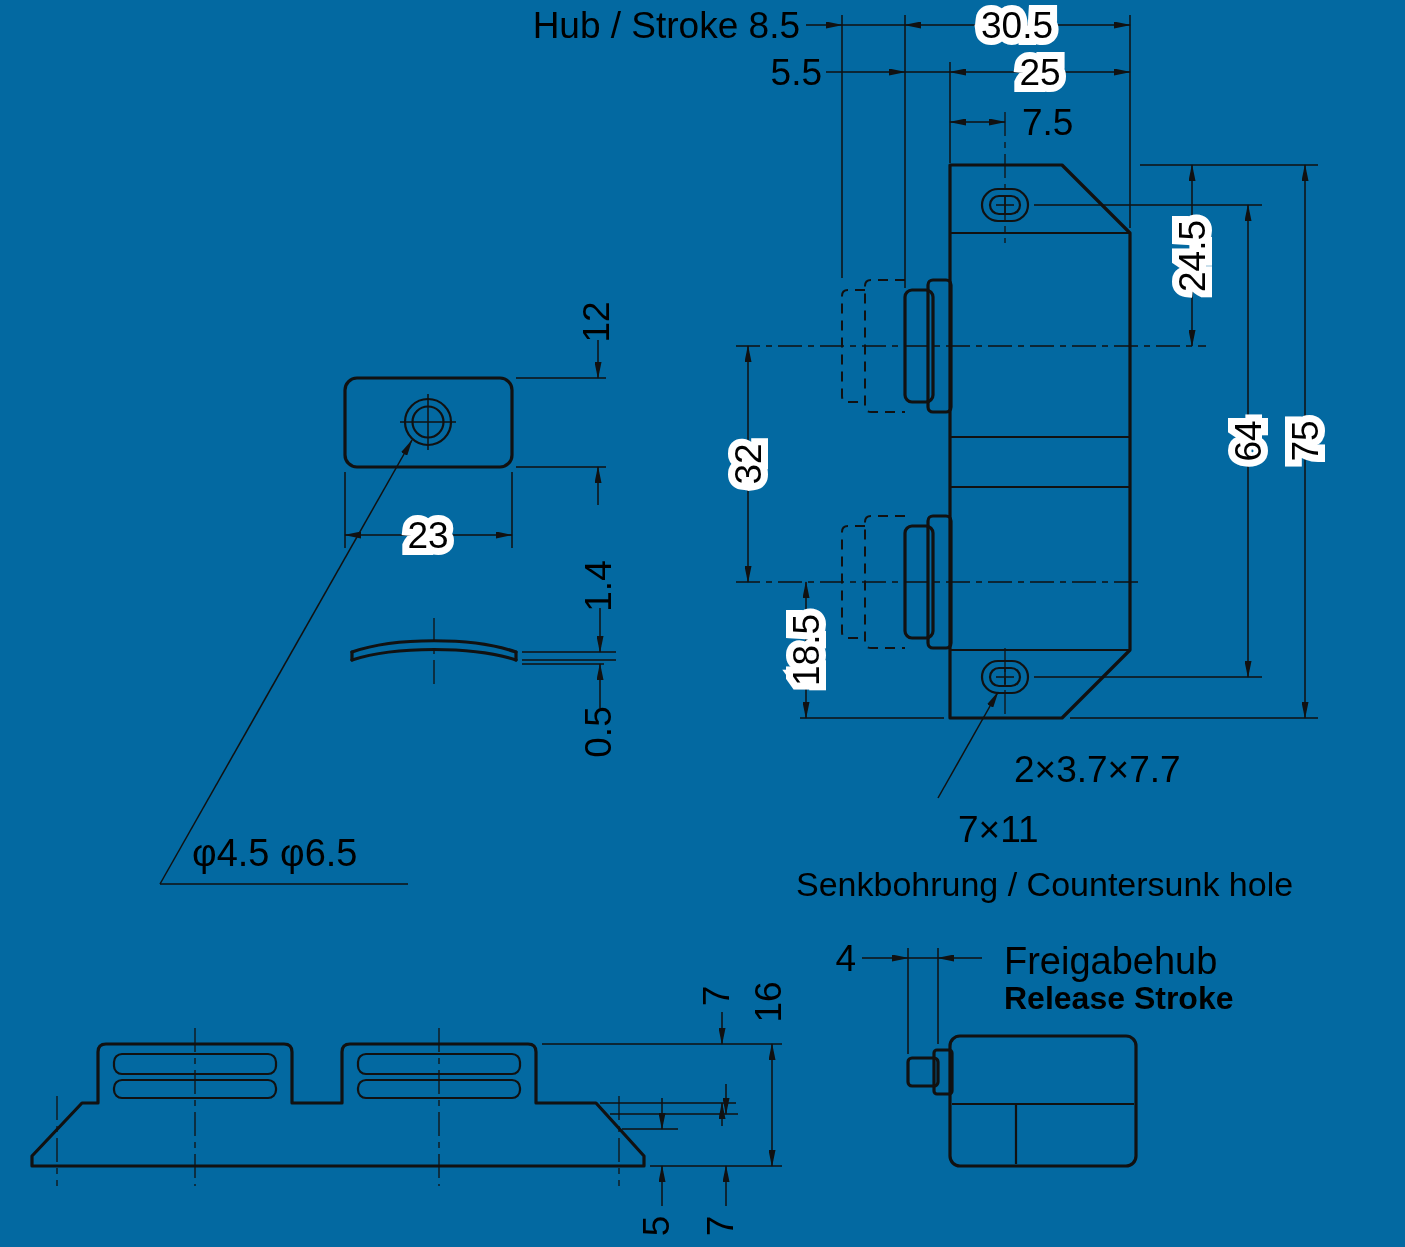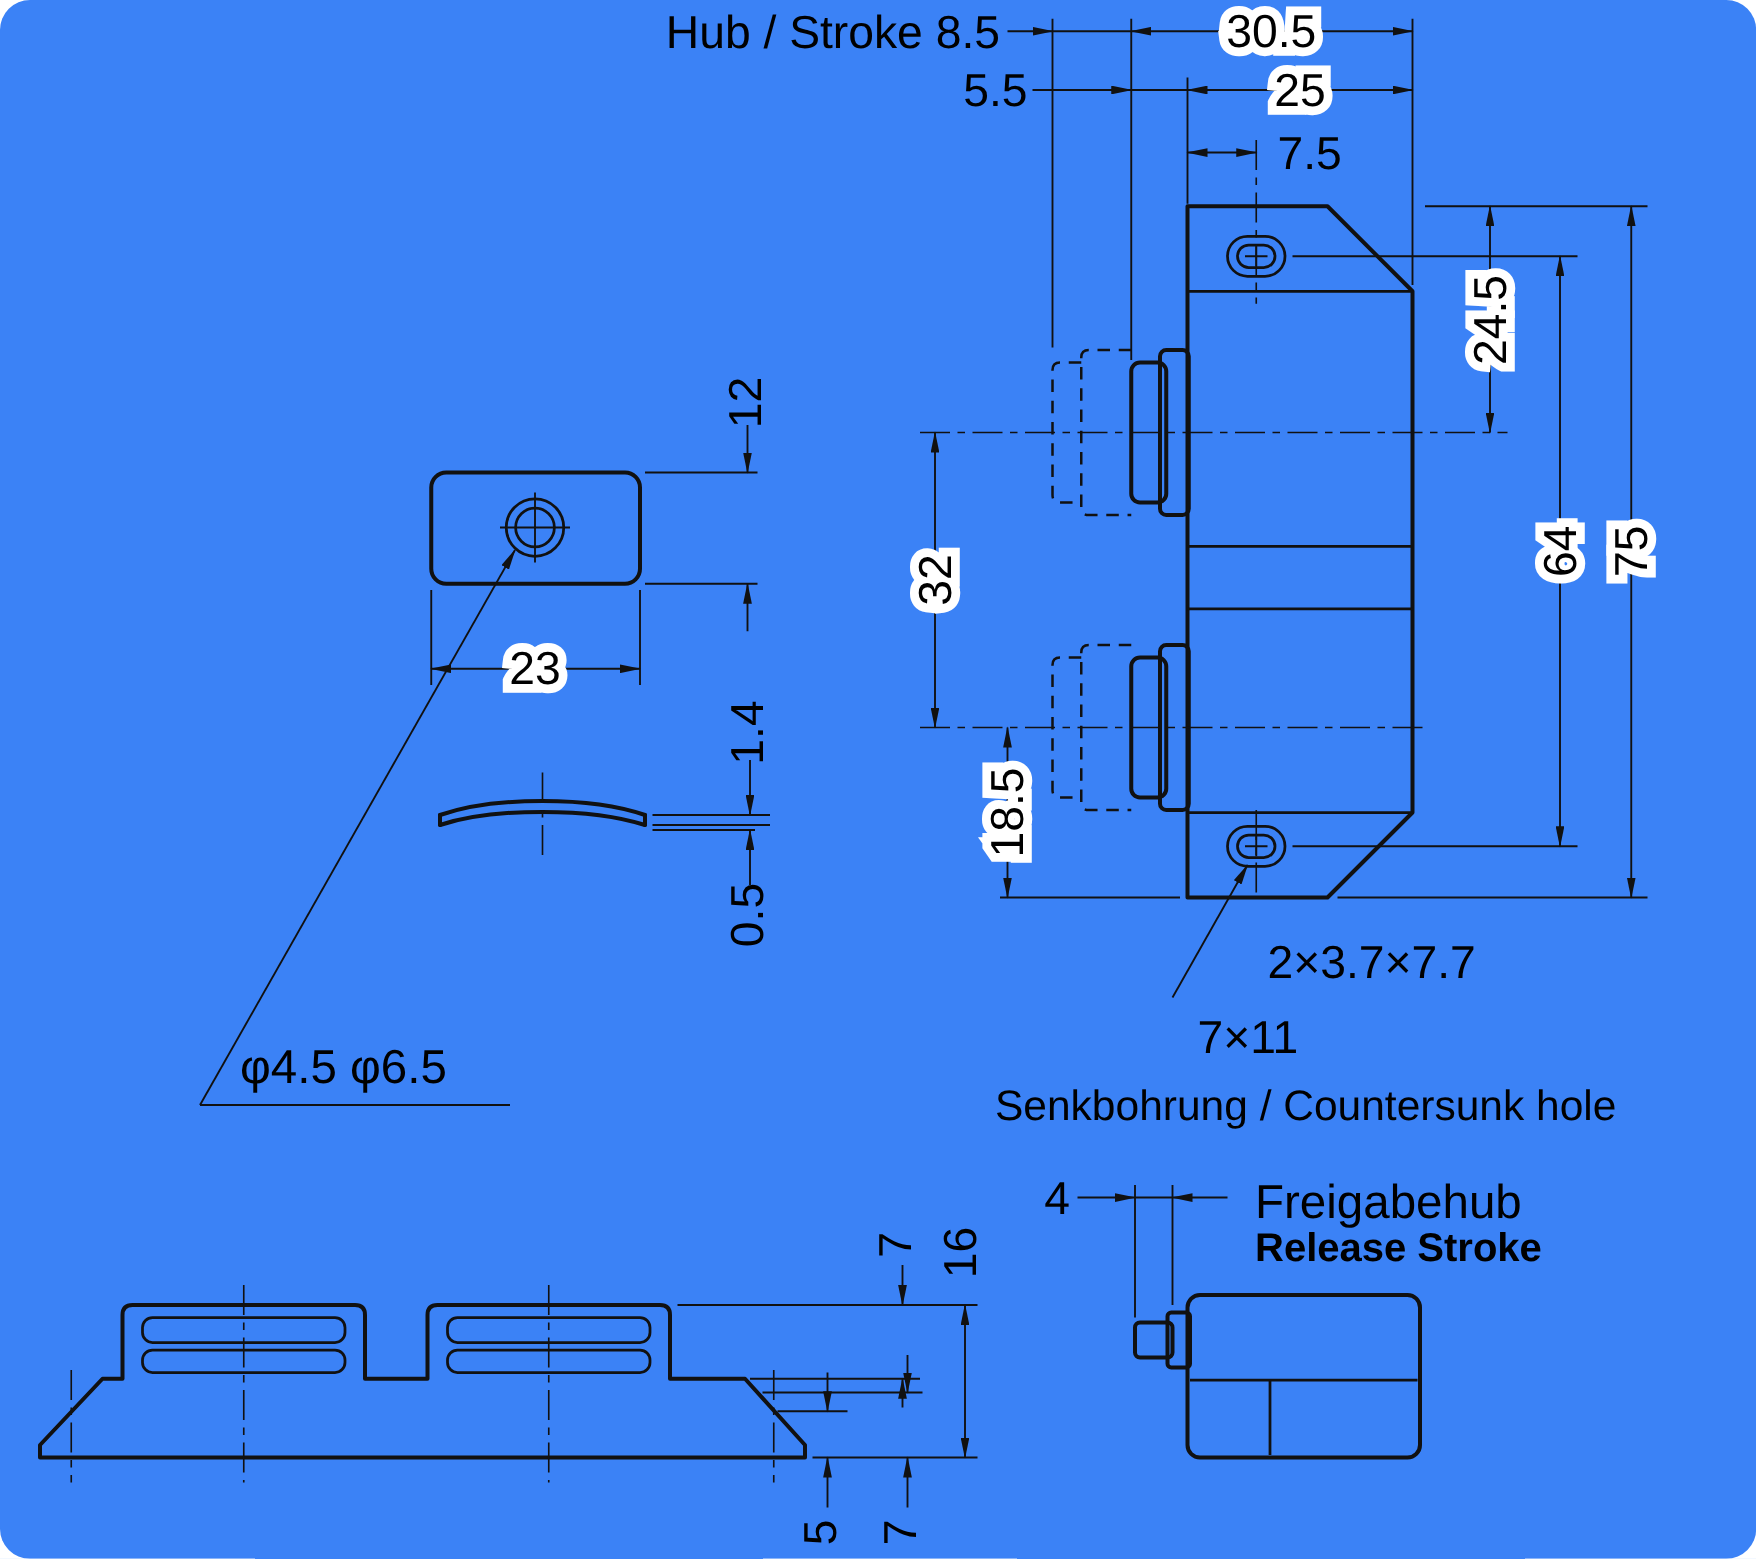--- a/index.html
+++ b/index.html
@@ -1,16 +1,16 @@
 <!DOCTYPE html>
 <html><head>
 <meta charset="utf-8">
 <style>
   html,body{margin:0;padding:0;background:#fff;}
-  .canvas{width:1405px;height:1247px;background:#3b82f6;position:relative;overflow:hidden;border-radius:24px;}
+  .canvas{width:1405px;height:1247px;background:#0369a1;position:relative;overflow:hidden;}
   svg{display:block;}
   svg text{font-family:"Liberation Sans","DejaVu Sans",sans-serif;font-size:37px;fill:#000;}
   .t34{font-size:34px;}
   .t38{font-size:38px;}
   .t32b{font-size:32px;font-weight:700;}
   .halo{paint-order:stroke fill;stroke:#fff;stroke-width:14px;}
   .ol{fill:none;stroke:#111;stroke-width:3.2;stroke-linejoin:round;stroke-linecap:round;}
   .ol2{fill:none;stroke:#111;stroke-width:2.2;stroke-linejoin:round;}
   .dim{fill:none;stroke:#111;stroke-width:1.5;}
   .cl{fill:none;stroke:#111;stroke-width:1.3;stroke-dasharray:24 6 6 6;}

